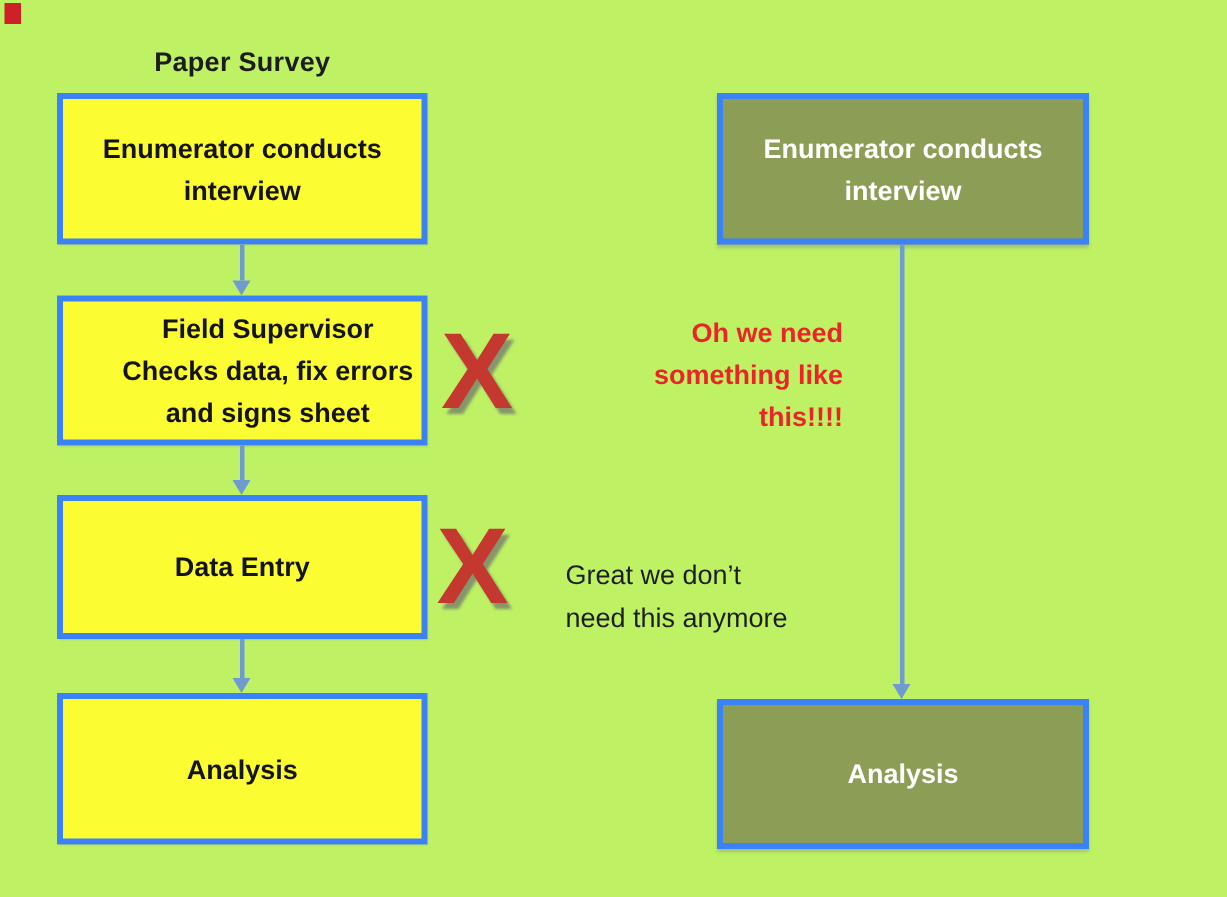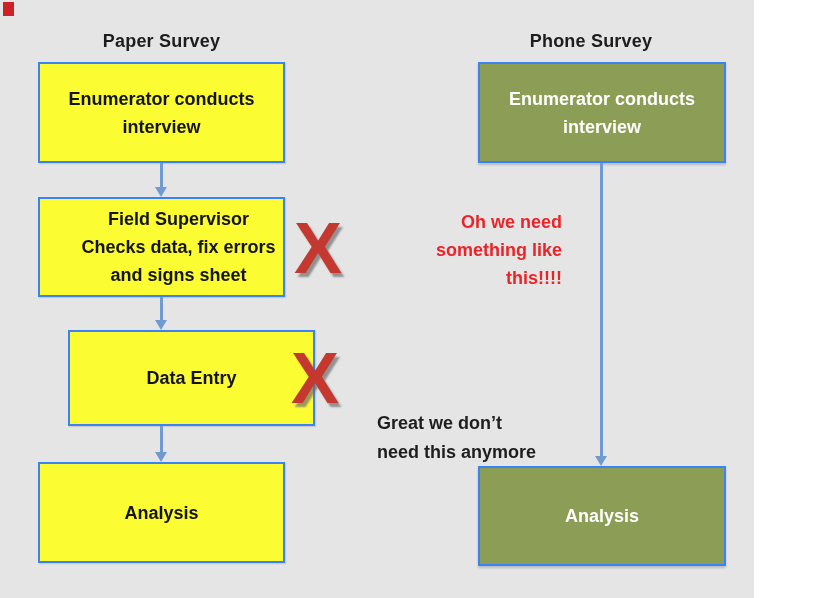--- a/index.html
+++ b/index.html
@@ -1,31 +1,31 @@
 <!DOCTYPE html>
 <html><head>
 <meta charset="utf-8">
 <style>
   html,body{margin:0;padding:0;background:#fff;}
   #canvas{
     position:relative;
-    width:754px;height:598px;
-    background:#e5e5e5;
+    width:818px;height:598px;
+    background:#bef264;
     font-family:"Liberation Sans", sans-serif;
     overflow:hidden;
   }
   .col-title{
     position:absolute;
     font-size:18px;font-weight:600;color:#1d1d1d;
     text-align:center;letter-spacing:.2px;
   }
   .flow-box{
     position:absolute;
     box-sizing:border-box;
-    border:2px solid #3b82f6;
+    border:4px solid #3b82f6;
     display:flex;align-items:center;justify-content:center;
     text-align:center;
     font-size:18px;font-weight:700;
     line-height:28px;
     white-space:pre-line;
   }
   .flow-box.yellow{
     background:#fcfc33;color:#141414;
     box-shadow:1px 1px 1px rgba(140,150,160,.3);
   }
@@ -51,21 +51,21 @@
   }
   .note{
     position:absolute;
     font-size:18px;
     white-space:pre-line;
   }
   .note.red{
     color:#ea2428;font-weight:700;line-height:28px;width:190px;text-align:right;
   }
   .note.black{
-    color:#1e1e1e;font-weight:700;line-height:29px;width:210px;margin-top:40px;
+    color:#1e1e1e;font-weight:400;line-height:29px;width:210px;
   }
   .corner-mark{
     position:absolute;left:3px;top:2px;width:11px;height:14px;
     background:#ce2127;
   }
 </style>
 </head>
 <body>
 
 <div id="canvas">
@@ -80,39 +80,38 @@
   <div class="arrow-shaft" style="left:160px;top:163px;height:24px;"></div>
   <div class="arrow-head" style="left:155px;top:187px;"></div>
 
   <div class="flow-box yellow" style="left:38px;top:197px;width:247px;height:100px;padding-left:34px;">Field Supervisor
 Checks data, fix errors
 and signs sheet</div>
 
   <div class="arrow-shaft" style="left:160px;top:297px;height:23px;"></div>
   <div class="arrow-head" style="left:155px;top:320px;"></div>
 
-  <div class="flow-box yellow" style="left:38px;top:330px;width:247px;height:96px;margin-left:30px;">Data Entry</div>
+  <div class="flow-box yellow" style="left:38px;top:330px;width:247px;height:96px;">Data Entry</div>
 
   <div class="arrow-shaft" style="left:160px;top:426px;height:26px;"></div>
   <div class="arrow-head" style="left:155px;top:452px;"></div>
 
   <div class="flow-box yellow" style="left:38px;top:462px;width:247px;height:101px;">Analysis</div>
 
   <div class="x-mark" style="left:294px;top:218px;">X</div>
 
   <div class="note red" style="left:372px;top:208px;">Oh we need
 something like
 this!!!!</div>
 
   <div class="x-mark" style="left:291px;top:348px;">X</div>
 
   <div class="note black" style="left:377px;top:369px;">Great we don’t
 need this anymore</div>
 
-  <div class="col-title" style="left:467px;top:31px;width:248px;">Phone Survey</div>
 
   <div class="flow-box green" style="left:478px;top:62px;width:248px;height:101px;">Enumerator conducts
 interview</div>
 
   <div class="arrow-shaft" style="left:600px;top:163px;height:293px;"></div>
   <div class="arrow-head" style="left:595px;top:456px;"></div>
 
   <div class="flow-box green" style="left:478px;top:466px;width:248px;height:100px;">Analysis</div>
 
 </div>

